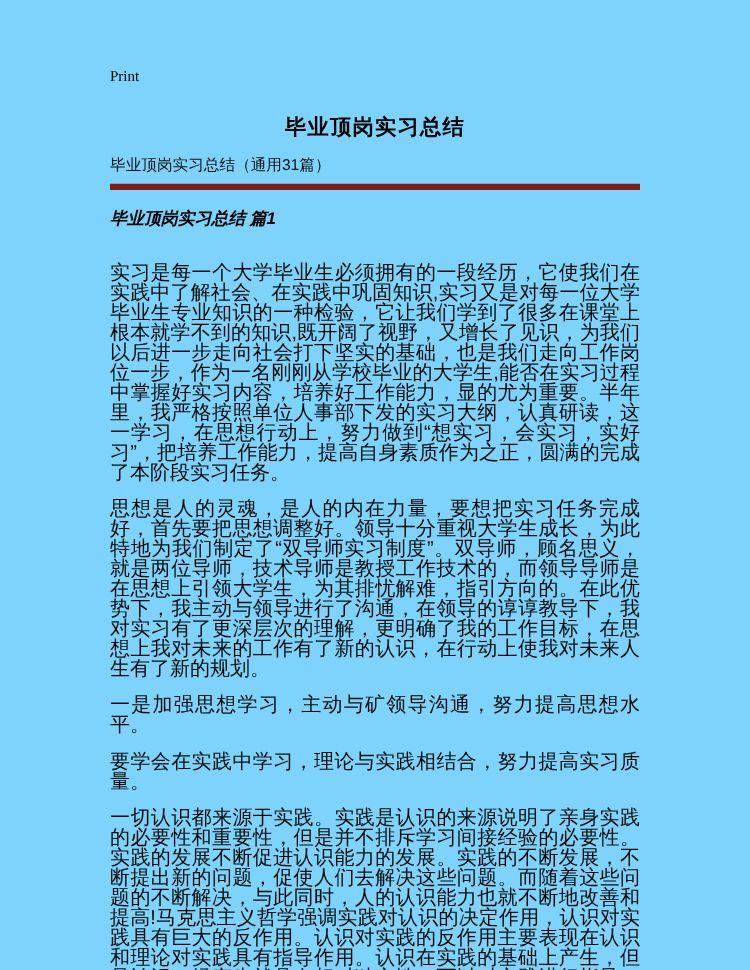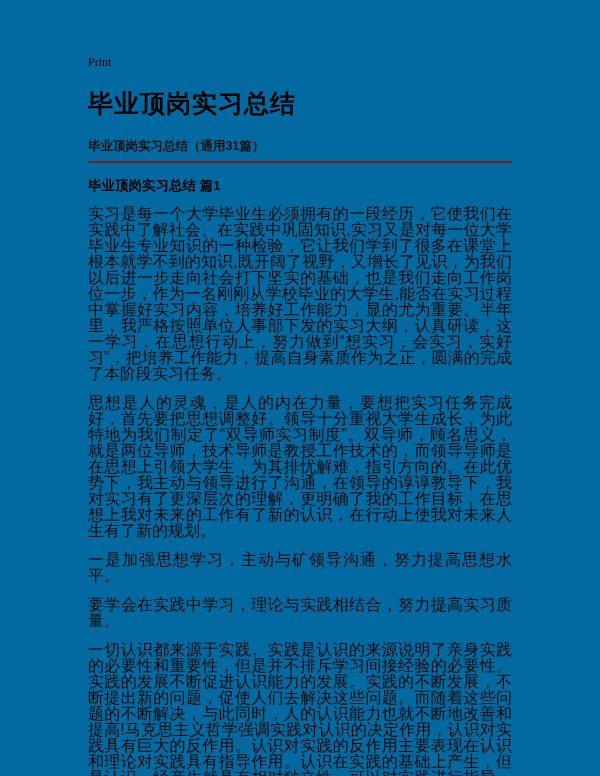--- a/index.html
+++ b/index.html
@@ -9,54 +9,54 @@
     height: 776px;
     overflow: hidden;
     color: #000000;
     font-family: "Liberation Sans", "DejaVu Sans", sans-serif;
     position: relative;
   }
   .page {
     width: 600px;
     height: 776px;
     padding: 52px 88px 12px 88px;
-    background: #0369a1;
+    background: #7dd3fc;
   }
   .print-label {
     font-family: "Liberation Serif", "DejaVu Serif", serif;
     font-size: 12px;
     line-height: 14px;
     margin-bottom: 22px;
     color: #000000;
     cursor: pointer;
     display: inline-block;
   }
   .print-row { margin-bottom: 0; }
   .doc-title {
-    font-size: 25px;
+    font-size: 17px;
     font-weight: bold;
-    text-align: left;
+    text-align: center;
     line-height: 24px;
-    margin-bottom: 24px;
+    margin-bottom: 11px;
     letter-spacing: 1px;
   }
   .doc-subtitle {
     font-size: 12.5px;
     line-height: 15px;
     padding-bottom: 7px;
-    border-bottom: 2px solid #7f1d1d;
+    border-bottom: 5px solid #7f1d1d;
     margin-bottom: 14px;
     color: #111111;
-    font-weight: bold;
   }
   .section-heading {
     font-size: 13.5px;
     font-weight: bold;
     line-height: 17px;
-    margin-bottom: 12px;
+    margin-bottom: 28px;
+    font-style: italic;
   }
   .para {
     font-size: 16px;
     line-height: 16px;
     text-align: justify;
     margin-bottom: 13px;
     color: #0a0a0a;
   }
 </style>
 </head>

